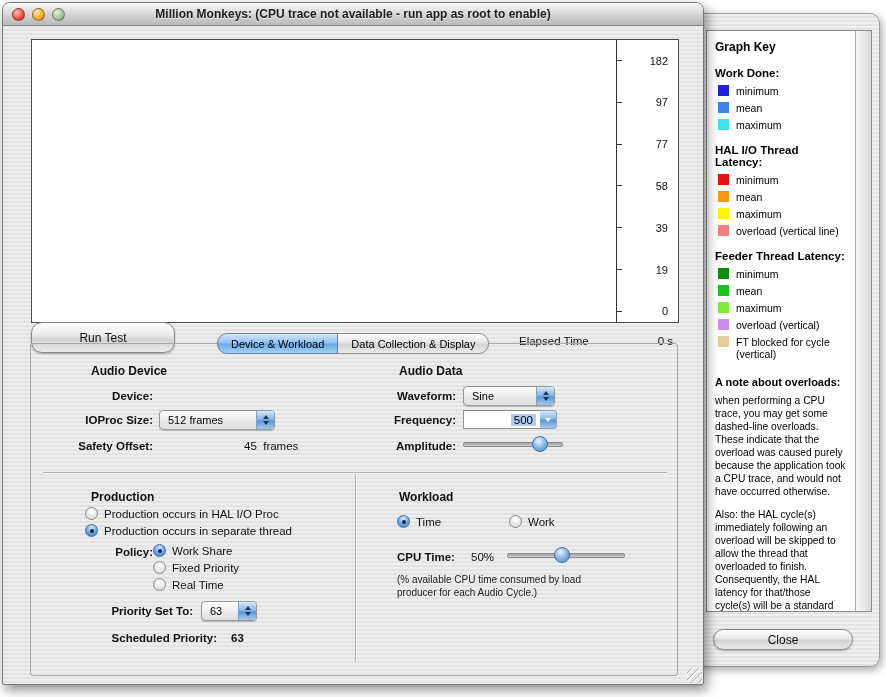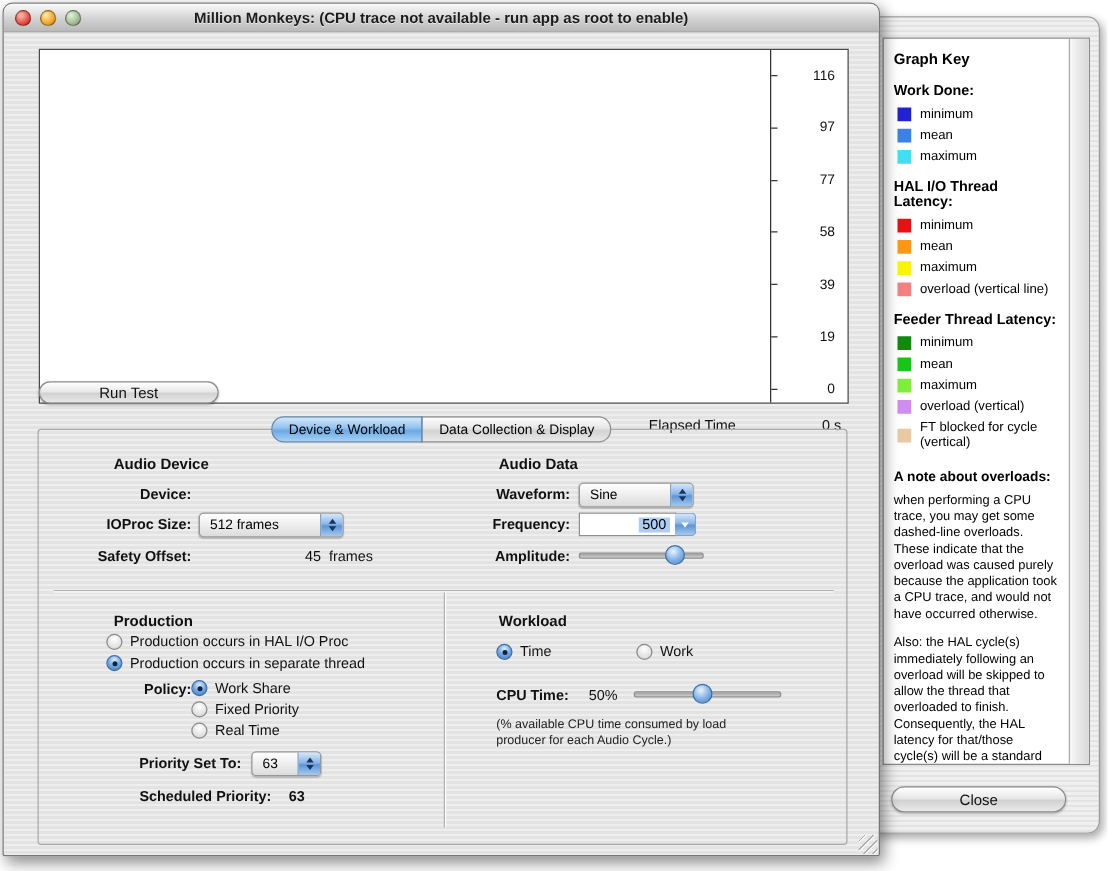--- a/index.html
+++ b/index.html
@@ -10,21 +10,21 @@
     background:repeating-linear-gradient(180deg,#efefef 0 2px,#e3e3e3 2px 4px);
     border:1px solid #9a9a9a;border-radius:0 10px 10px 0;
     box-shadow:2px 3px 8px rgba(0,0,0,.35);z-index:0;}
   .key-panel{position:absolute;left:5px;top:16px;width:164px;height:580px;background:#fff;
     border:1px solid #8a8a8a;overflow:hidden;}
   .key-content{padding:7px 24px 6px 8px;}
   .key-scrollbar{position:absolute;right:0;top:0;bottom:0;width:15px;border-left:1px solid #aaa;
     background:linear-gradient(90deg,#f7f7f7,#d9d9d9);}
   .key-title{font-size:12px;font-weight:bold;margin:2px 0 10px 0;}
   .key-section-title{font-size:11.5px;font-weight:bold;margin:13px 0 6px 0;}
-  .key-item{display:flex;align-items:center;gap:7px;margin:5px 0 0 3px;}
+  .key-item{display:flex;gap:7px;margin:5px 0 0 3px;}
   .swatch{width:11px;height:11px;flex:0 0 11px;}
   .key-item-label{font-size:10.5px;}
   .key-note-title{font-size:11px;font-weight:bold;margin:16px 0 6px 0;}
   .key-note{font-size:10.3px;line-height:13px;margin:0 0 10px 0;}
 
   
   .aqua-btn{display:flex;align-items:center;justify-content:center;
     border:1px solid #8a8a8a;border-radius:11px;
     background:linear-gradient(#ffffff,#e8e8e8 45%,#d2d2d2 55%,#e9e9e9);
     box-shadow:0 1px 2px rgba(0,0,0,.3);font-size:12px;color:#111;cursor:default;
@@ -51,21 +51,21 @@
   
   .graph{position:absolute;left:28px;top:36px;width:646px;height:282px;background:#fff;
     border:1px solid #4a4a4a;}
   .ticks{position:absolute;top:0;bottom:0;right:0;width:62px;border-left:1px solid #333;
     display:flex;flex-direction:column;justify-content:space-between;padding:14px 0 4px 0;box-sizing:border-box;}
   .tick{display:flex;align-items:center;height:13px;}
   .tick i{display:block;width:5px;height:1px;background:#333;}
   .tick span{margin-left:auto;padding-right:10px;font-size:11px;color:#111;}
 
   
-  .run-btn{position:absolute;left:28px;top:302px;width:144px;height:18px;}
+  .run-btn{position:absolute;left:28px;top:319px;width:144px;height:31px;}
   .tabs{position:absolute;left:214px;top:330px;display:flex;z-index:3;}
   .tab{height:19px;display:flex;align-items:center;padding:0 13px;font-size:11px;
     border:1px solid #8e8e8e;background:linear-gradient(#fdfdfd,#e6e6e6 45%,#d2d2d2 55%,#e9e9e9);}
   .tab.first{border-radius:10px 0 0 10px;}
   .tab.last{border-radius:0 10px 10px 0;margin-left:-1px;}
   .tab.selected{background:linear-gradient(#d3e7fa,#92c2f0 45%,#69a9e6 55%,#a8d1f2);
     border-color:#5f87ad;z-index:2;}
   .elapsed{position:absolute;left:516px;top:332px;width:154px;display:flex;
     justify-content:space-between;font-size:11.5px;color:#111;}
 
@@ -206,21 +206,21 @@
         <span class="light yellow"></span>
         <span class="light green"></span>
       </div>
       <div class="title-text">Million Monkeys: (CPU trace not available - run app as root to enable)</div>
     </div>
 
     <div class="graph">
       <div class="ticks">
         <div class="tick">
             <i></i>
-            <span>116</span>
+            <span>182</span>
           </div>
         <div class="tick">
             <i></i>
             <span>97</span>
           </div>
         <div class="tick">
             <i></i>
             <span>77</span>
           </div>
         <div class="tick">

